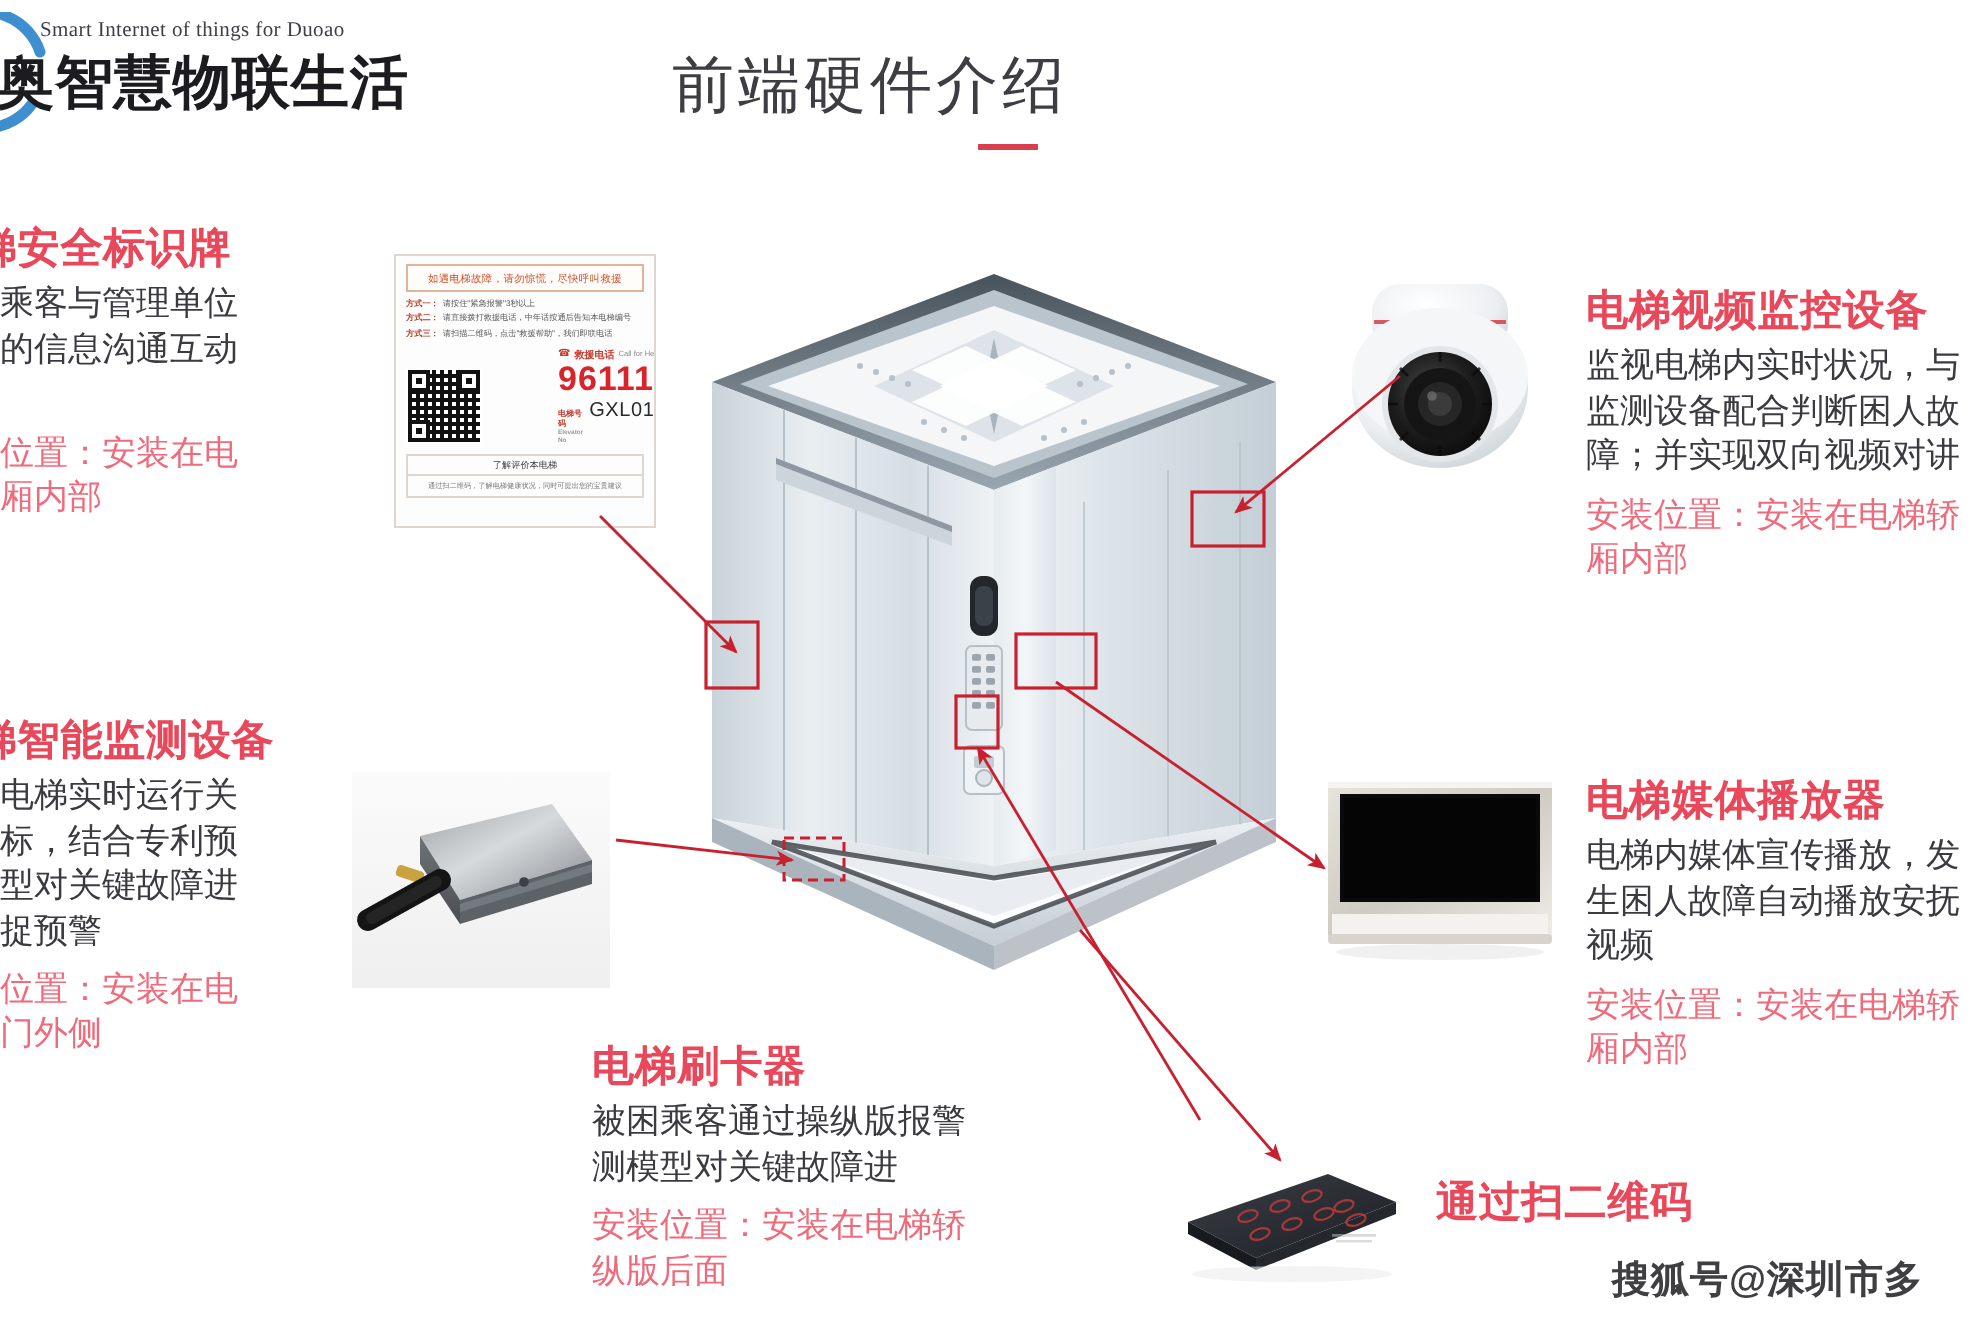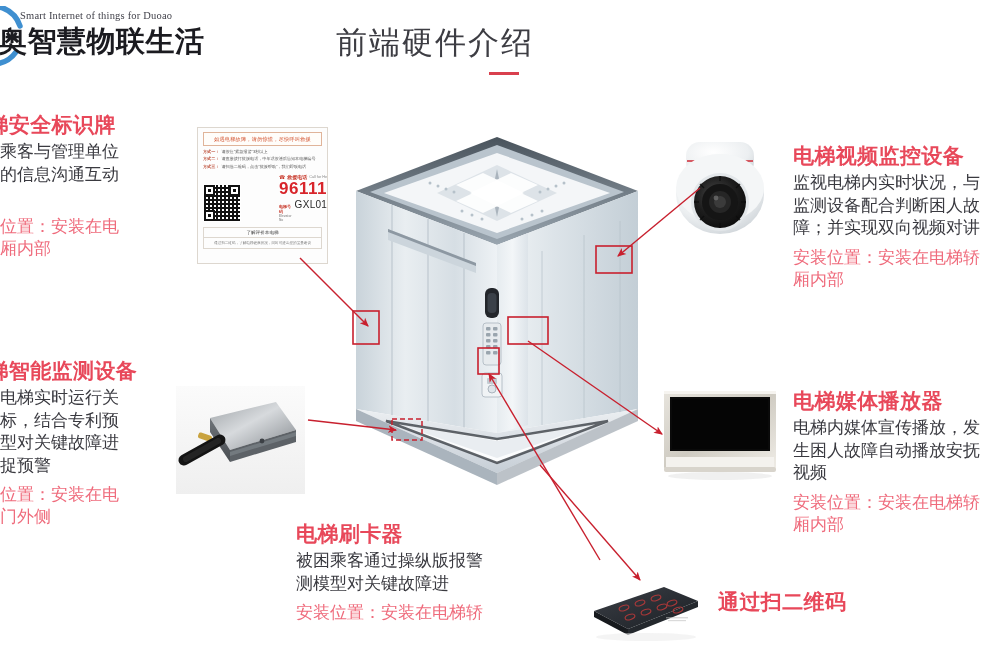--- a/index.html
+++ b/index.html
@@ -604,20 +604,21 @@
   </div>
 
   <div class="block" id="block-alarm">
     <div class="bk-head">电梯刷卡器</div>
     <div class="bk-body">
       <div class="nowrapline">被困乘客通过操纵版报警</div>
       <div class="nowrapline">测模型对关键故障进</div>
     </div>
     <div class="bk-note">
       <div class="nowrapline">安装位置：安装在电梯轿</div>
+      <div class="nowrapline">纵版后面</div>
     </div>
   </div>
 
   <div class="block" id="block-card">
     <div class="bk-head">通过扫二维码</div>
   </div>
 
   <svg id="anno">
     <defs>
       <marker id="arrow" markerWidth="7" markerHeight="7" refX="5.6" refY="3.1" orient="auto">
@@ -636,14 +637,15 @@
 
     <rect x="478" y="348" width="21" height="26" fill="none" stroke="#c8202e" stroke-width="1.6"></rect>
     <line x1="600" y1="560" x2="489" y2="374" stroke="#c8202e" stroke-width="1.4" marker-end="url(#arrow)"></line>
 
     <rect x="392" y="419" width="30" height="21" fill="none" stroke="#c8202e" stroke-width="1.5" stroke-dasharray="5,3"></rect>
     <line x1="308" y1="420" x2="396" y2="430" stroke="#c8202e" stroke-width="1.4" marker-end="url(#arrow)"></line>
 
     <line x1="540" y1="465" x2="640" y2="580" stroke="#c8202e" stroke-width="1.4" marker-end="url(#arrow)"></line>
   </svg>
 
+  <div id="watermark">搜狐号@深圳市多</div>
 
 </div>
 
 </body></html>

